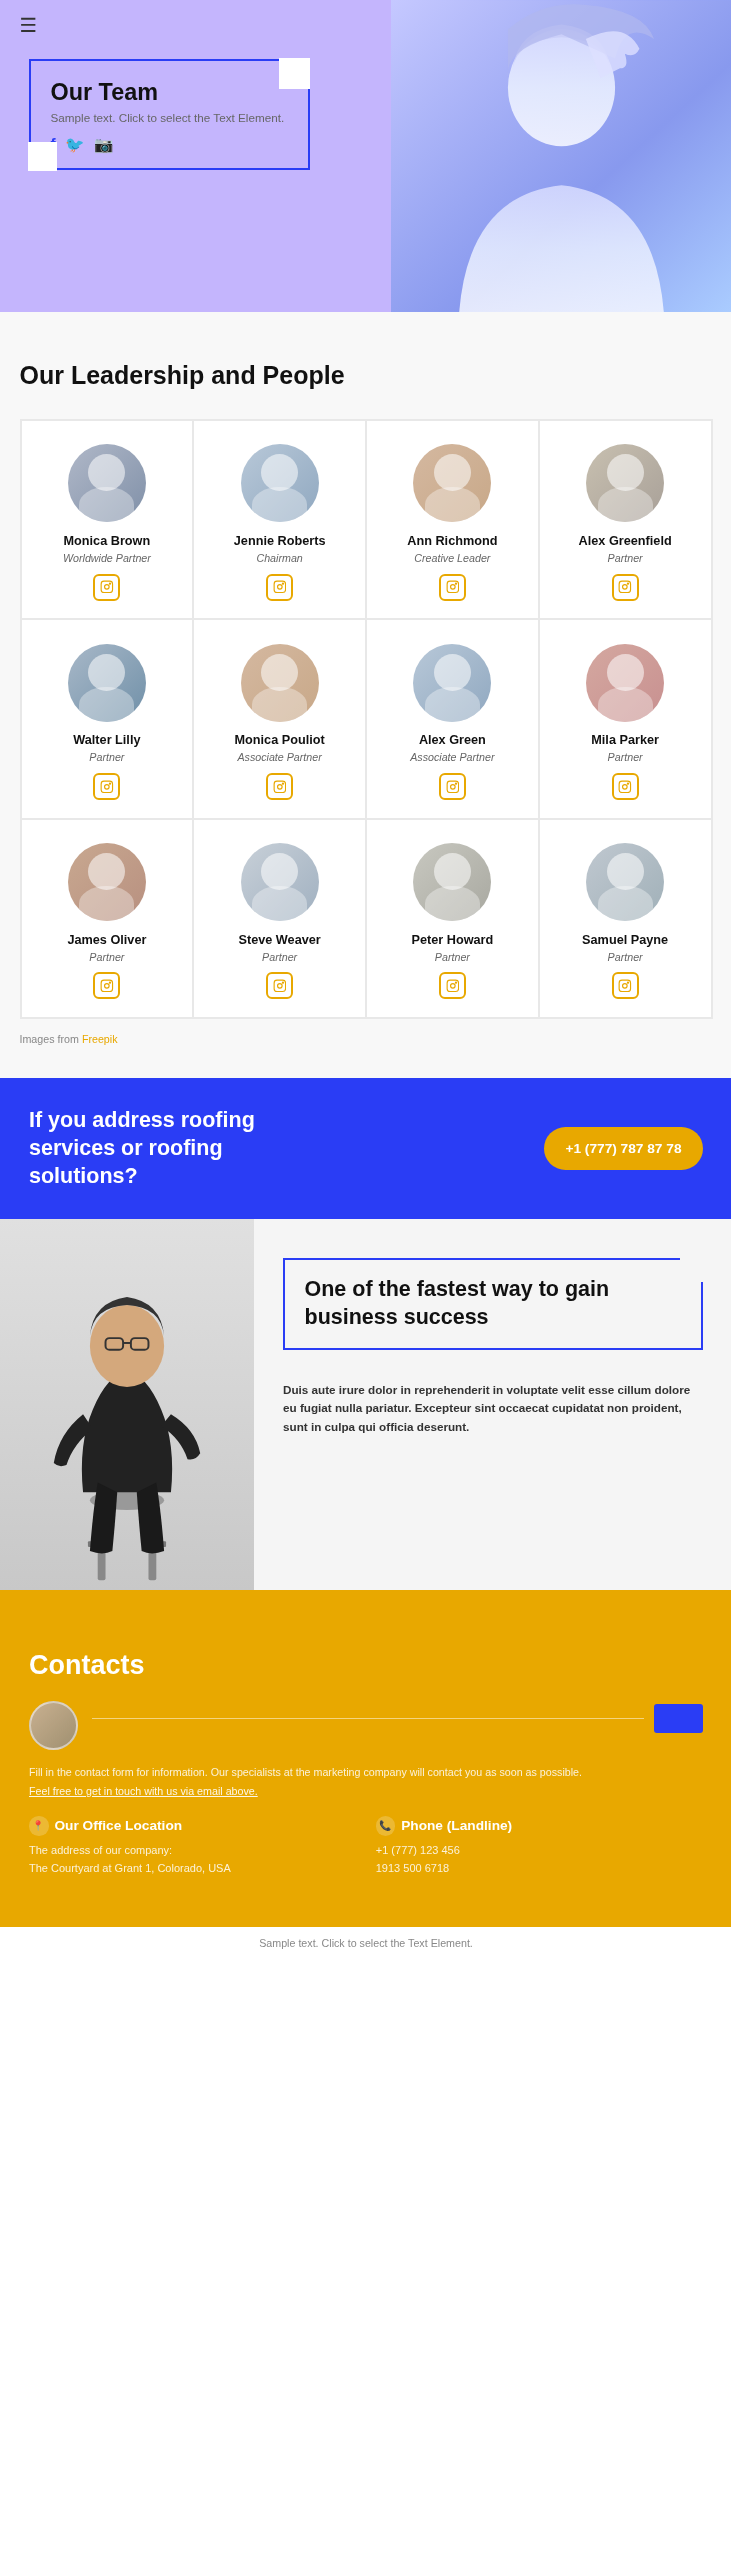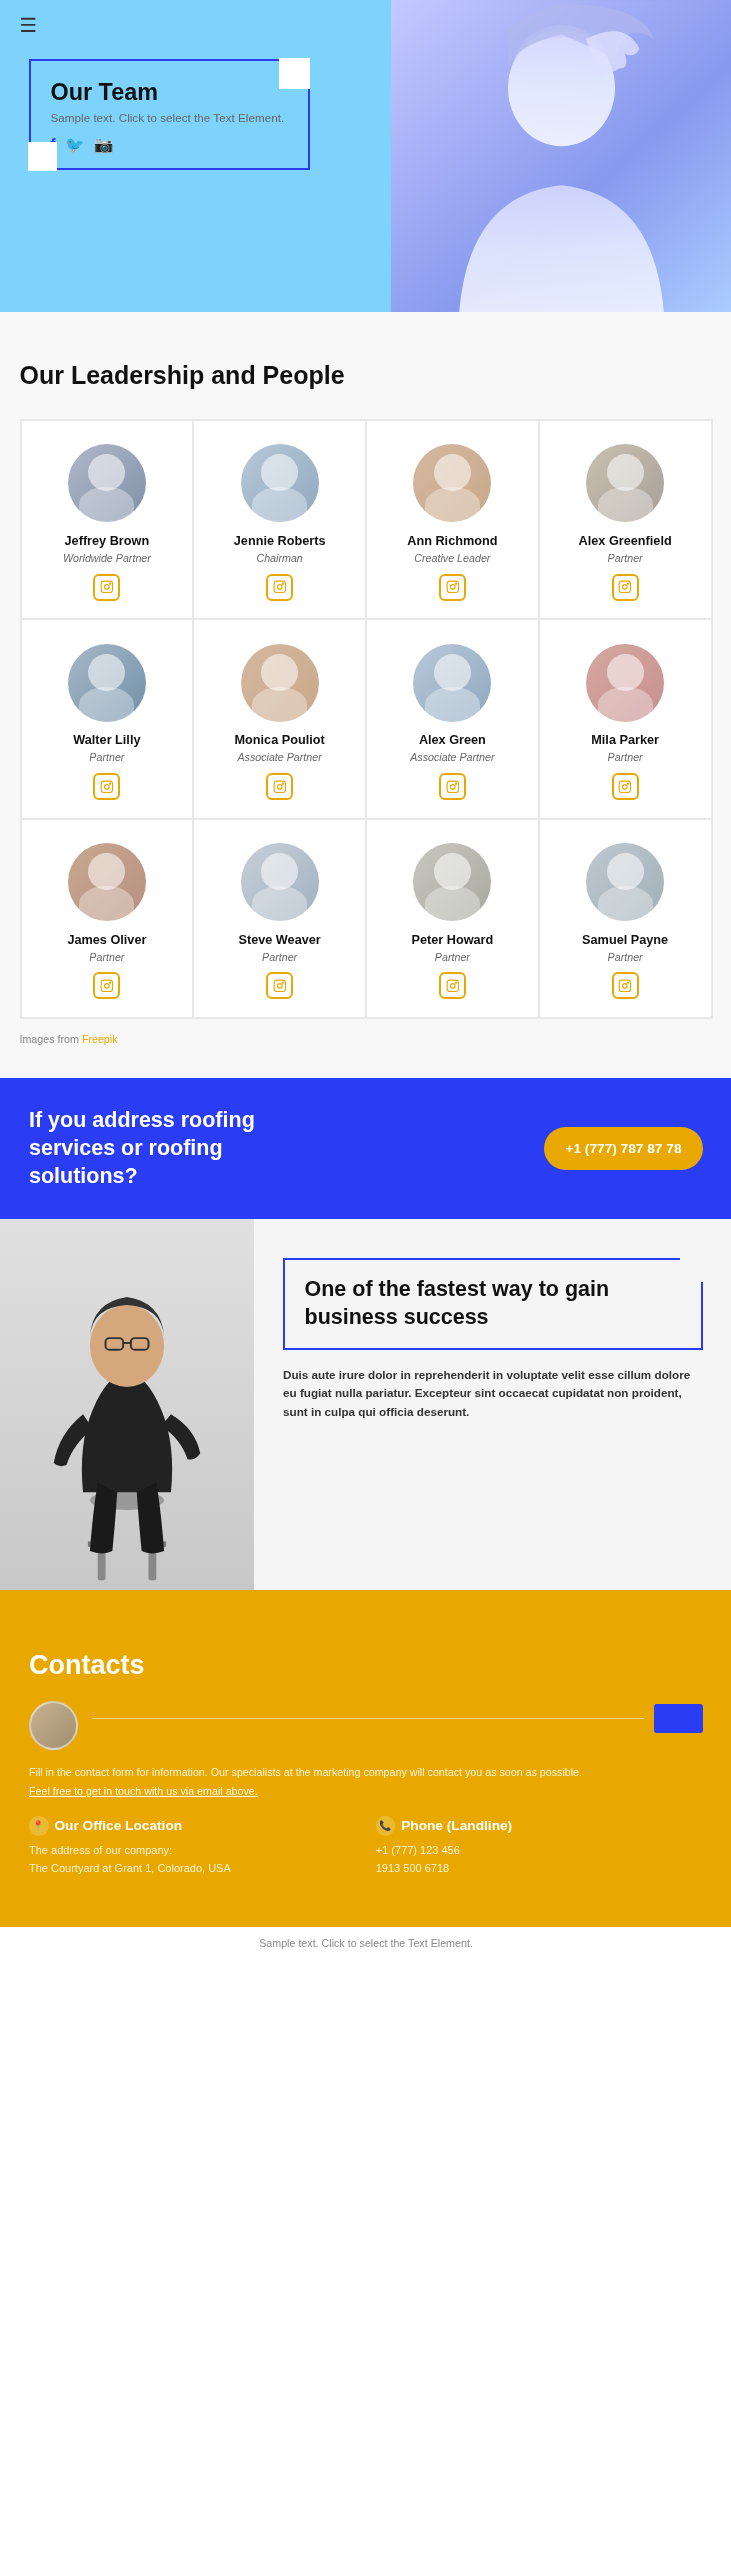--- a/index.html
+++ b/index.html
@@ -1,21 +1,21 @@
 <!DOCTYPE html>
 <html><head>
   <meta charset="utf-8">
   <style>
     * { box-sizing: border-box; margin: 0; padding: 0; }
     body { font-family: 'Arial', sans-serif; width: 732px; background: #fff; }
 
     
     .hero {
       position: relative;
-      background: #7dd3fc;
+      background: #c4b5fd;
       height: 312px;
       overflow: hidden;
     }
     .hero-content {
       position: absolute;
       top: 59px;
       left: 29px;
       z-index: 2;
     }
     .hero-border-box {
@@ -205,21 +205,21 @@
       flex: 1;
       padding: 39px 29px 29px 29px;
       display: flex;
       flex-direction: column;
       justify-content: flex-start;
     }
     .success-box {
       border: 2.9px solid #2a3df5;
       padding: 15.6px 19.5px;
       display: inline-block;
-      margin-bottom: 16px;
+      margin-bottom: 31px;
       position: relative;
     }
     .success-box::before {
       content: '';
       position: absolute;
       top: -2.9px; right: -2.9px;
       width: 24.4px; height: 24.4px;
       background: #f5f5f5;
     }
     .success-title {
@@ -410,21 +410,21 @@
 <section class="leadership">
   <h2 class="leadership-title">Our Leadership and People</h2>
   <div class="team-grid" id="team-grid">
   <div class="team-card">
       <div class="team-avatar" style="background:linear-gradient(135deg,#b0b8c8 0%,#8090a8 100%);position:relative;">
         <div class="face">
           <div class="face-head"></div>
           <div class="face-body"></div>
         </div>
       </div>
-      <div class="team-name">Jeffrey Brown</div>
+      <div class="team-name">Monica Brown</div>
       <div class="team-role">Worldwide Partner</div>
       <div class="instagram-icon">
         <svg width="13.7" height="13.7" viewBox="0 0 24 24" fill="none" stroke="#e8a800" stroke-width="2" stroke-linecap="round" stroke-linejoin="round">
           <rect x="2" y="2" width="20" height="20" rx="5" ry="5"></rect>
           <circle cx="12" cy="12" r="4"></circle>
           <circle cx="17.5" cy="6.5" r="1" fill="#e8a800"></circle>
         </svg>
       </div>
     </div>
       <div class="team-card">

